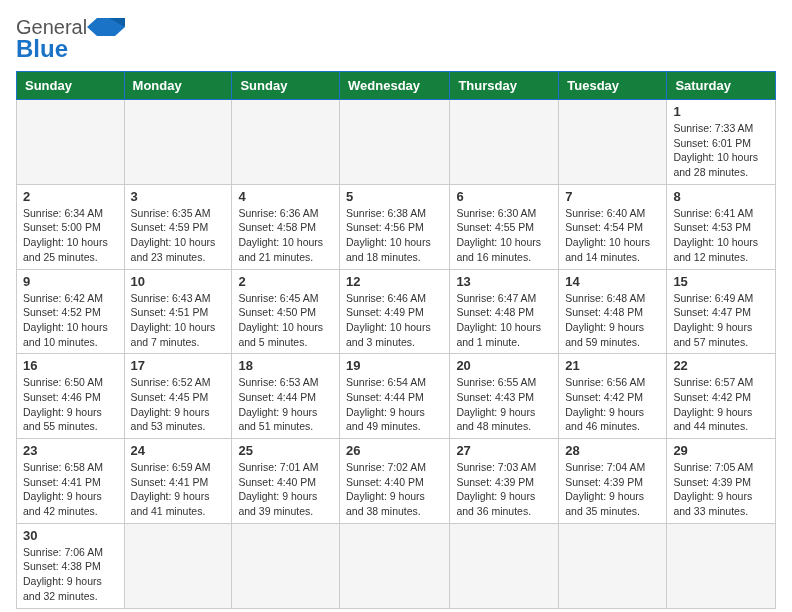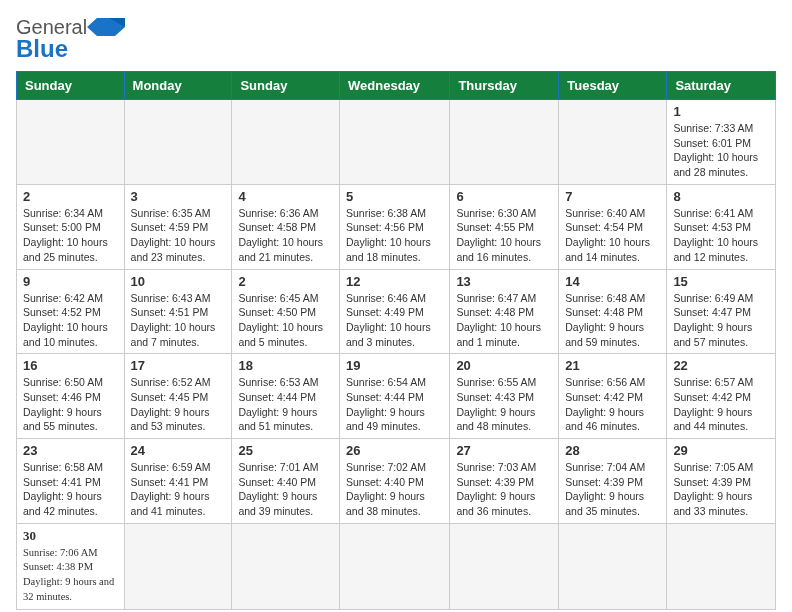--- a/index.html
+++ b/index.html
@@ -67,21 +67,20 @@
       color: #333;
       margin-bottom: 2px;
     }
     .day-info {
       font-size: 10.5px;
       color: #333;
       line-height: 1.4;
     }
     .last-row td {
       background: #f5f5f5;
-      font-family: Liberation Serif, serif;
     }
     .last-row td.has-data {
       background: #fff;
     }
   </style>
 </head>
 <body>
 
 <div class="header">
   <div class="logo">

